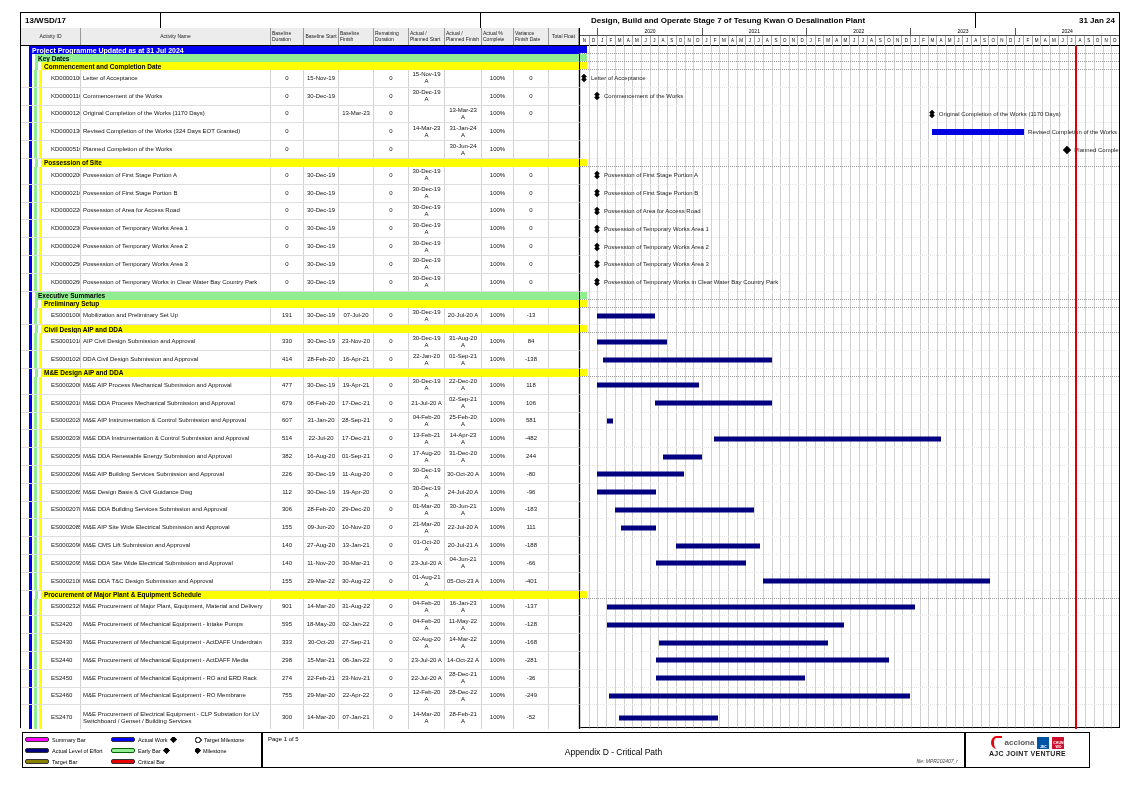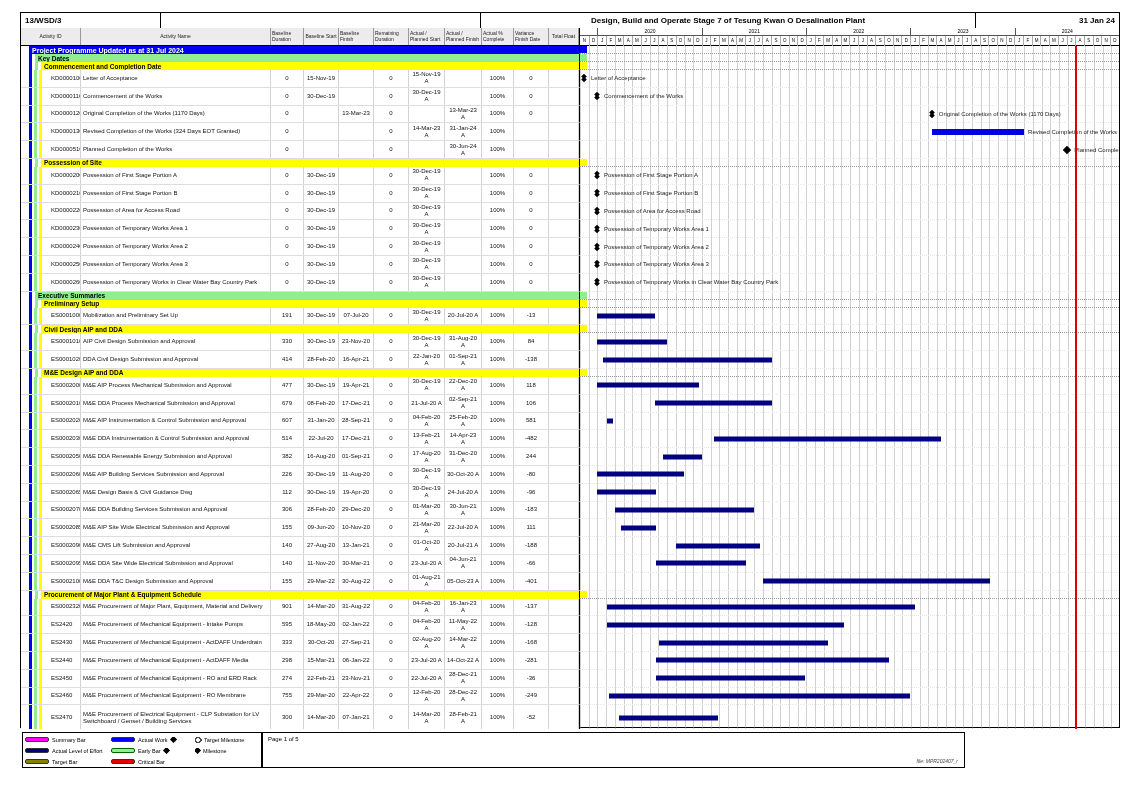--- a/index.html
+++ b/index.html
@@ -66,21 +66,21 @@
   #jec{background:#0055A5;align-self:flex-end;}
   #chunwo{background:#CE0E2D;}
   #venture{text-align:center;font-size:7px;font-weight:bold;color:#1a1a1a;letter-spacing:0.3px;margin-top:1px;}
 </style>
 </head>
 <body>
 
 <div id="stage">
   <div id="frame">
     <div id="titlerow">
-      <div class="tc" style="width:140px">13/WSD/3</div>
+      <div class="tc" style="width:140px">13/WSD/17</div>
       <div class="tc" style="width:320px"></div>
       <div class="tc" style="width:495px;justify-content:center">Design, Build and Operate Stage 7 of Tesung Kwan O Desalination Plant</div>
       <div class="tc" style="width:143px;justify-content:flex-end;border-right:none">31 Jan 24</div>
     </div>
     <div id="colheader">
         <div class="hc" style="width: 60px;">Activity ID</div>
         <div class="hc" style="width: 190px;">Activity Name</div>
         <div class="hc" style="width: 33px;">Baseline Duration</div>
         <div class="hc" style="width: 35px;">Baseline Start</div>
         <div class="hc" style="width: 35px;">Baseline Finish</div>
@@ -1130,16 +1130,26 @@
       </div>
     <div class="li">
         <span class="sw red"></span>
         <span>Critical Bar</span>
       </div>
     <div class="li"></div>
   </div>
 
   <div id="midbox" class="fbox">
     <div id="pageno">Page 1 of 5</div>
+    <div id="appendix">Appendix D - Critical Path</div>
     <div id="filenote">file: MPR202407_r</div>
   </div>
 
+  <div id="logobox" class="fbox">
+    <div id="logorow">
+      <span id="acc-glyph"></span>
+      <span id="acc-word">acciona</span>
+      <span id="jec" class="sqlogo">JEC</span>
+      <span id="chunwo" class="sqlogo">CHUN WO</span>
+    </div>
+    <div id="venture">AJC JOINT VENTURE</div>
+  </div>
 </div>
 
 </body></html>

